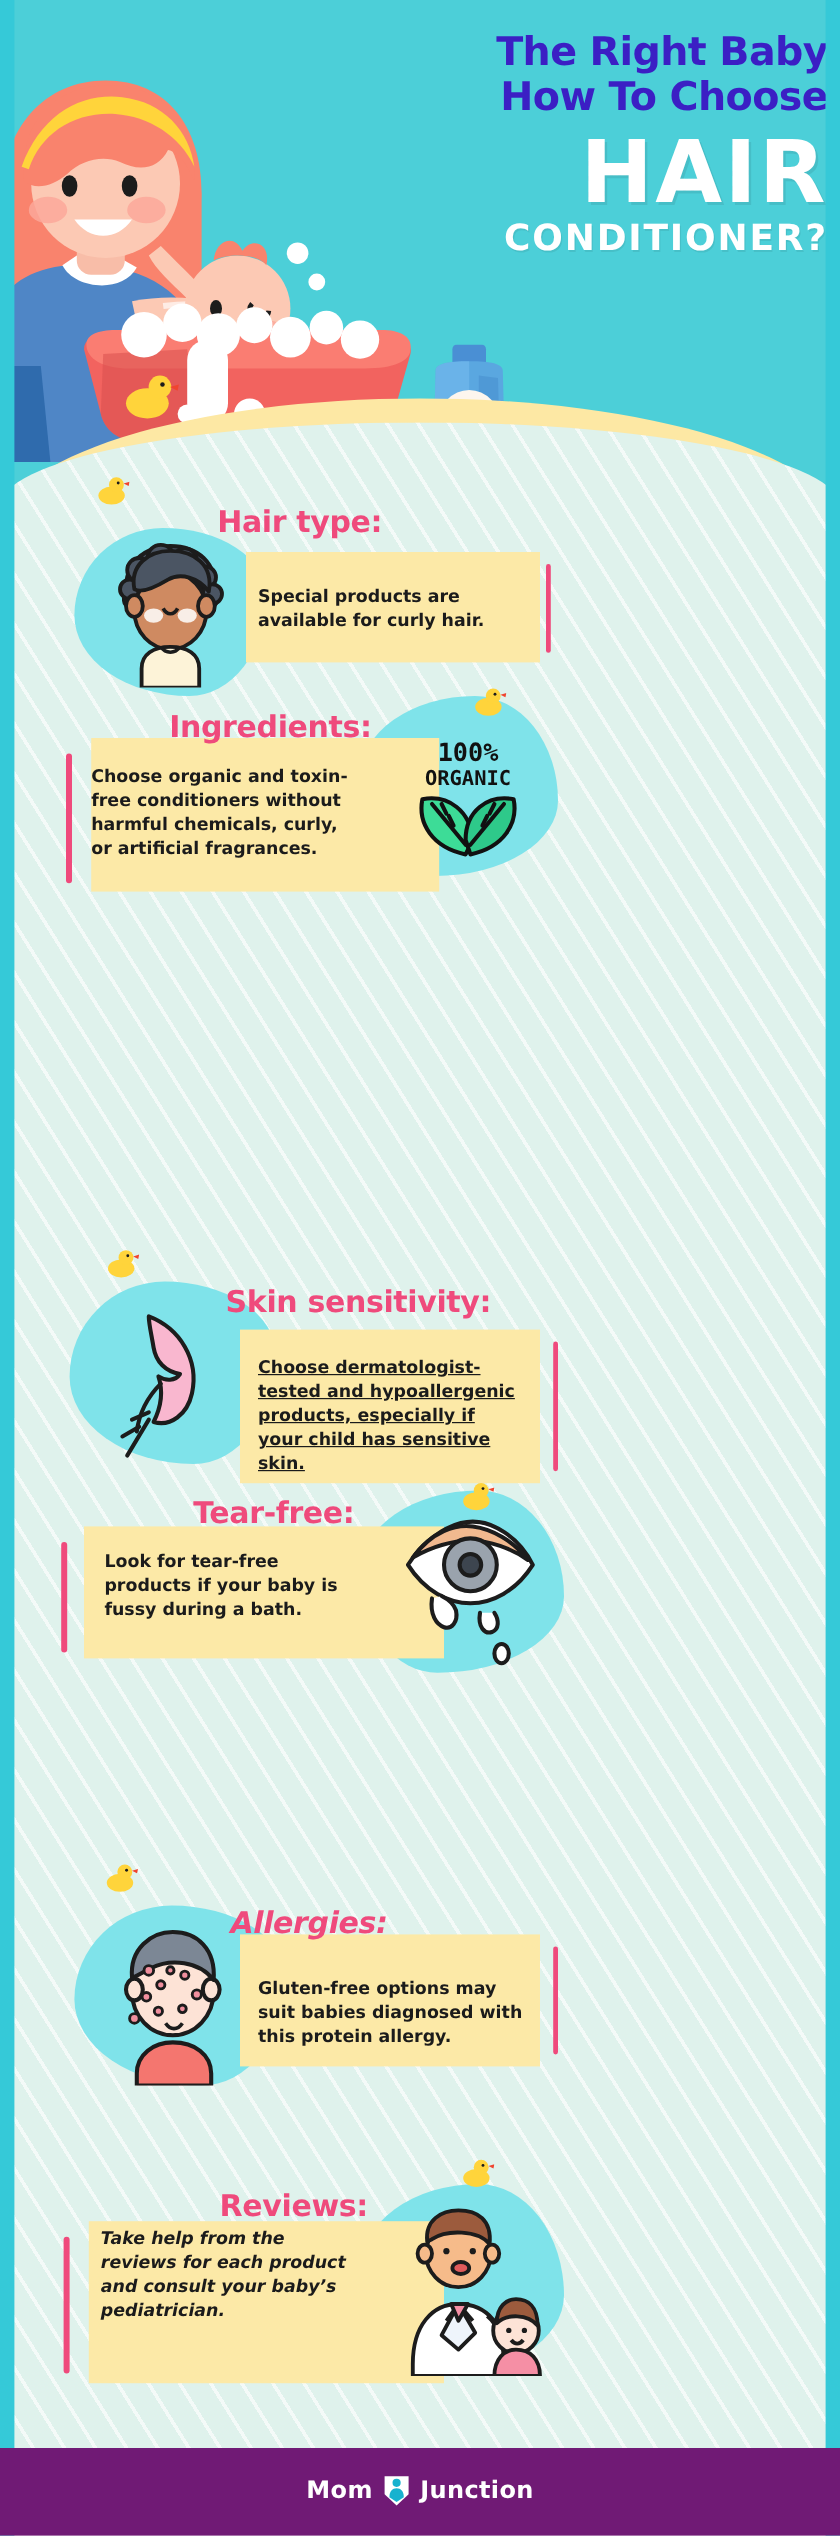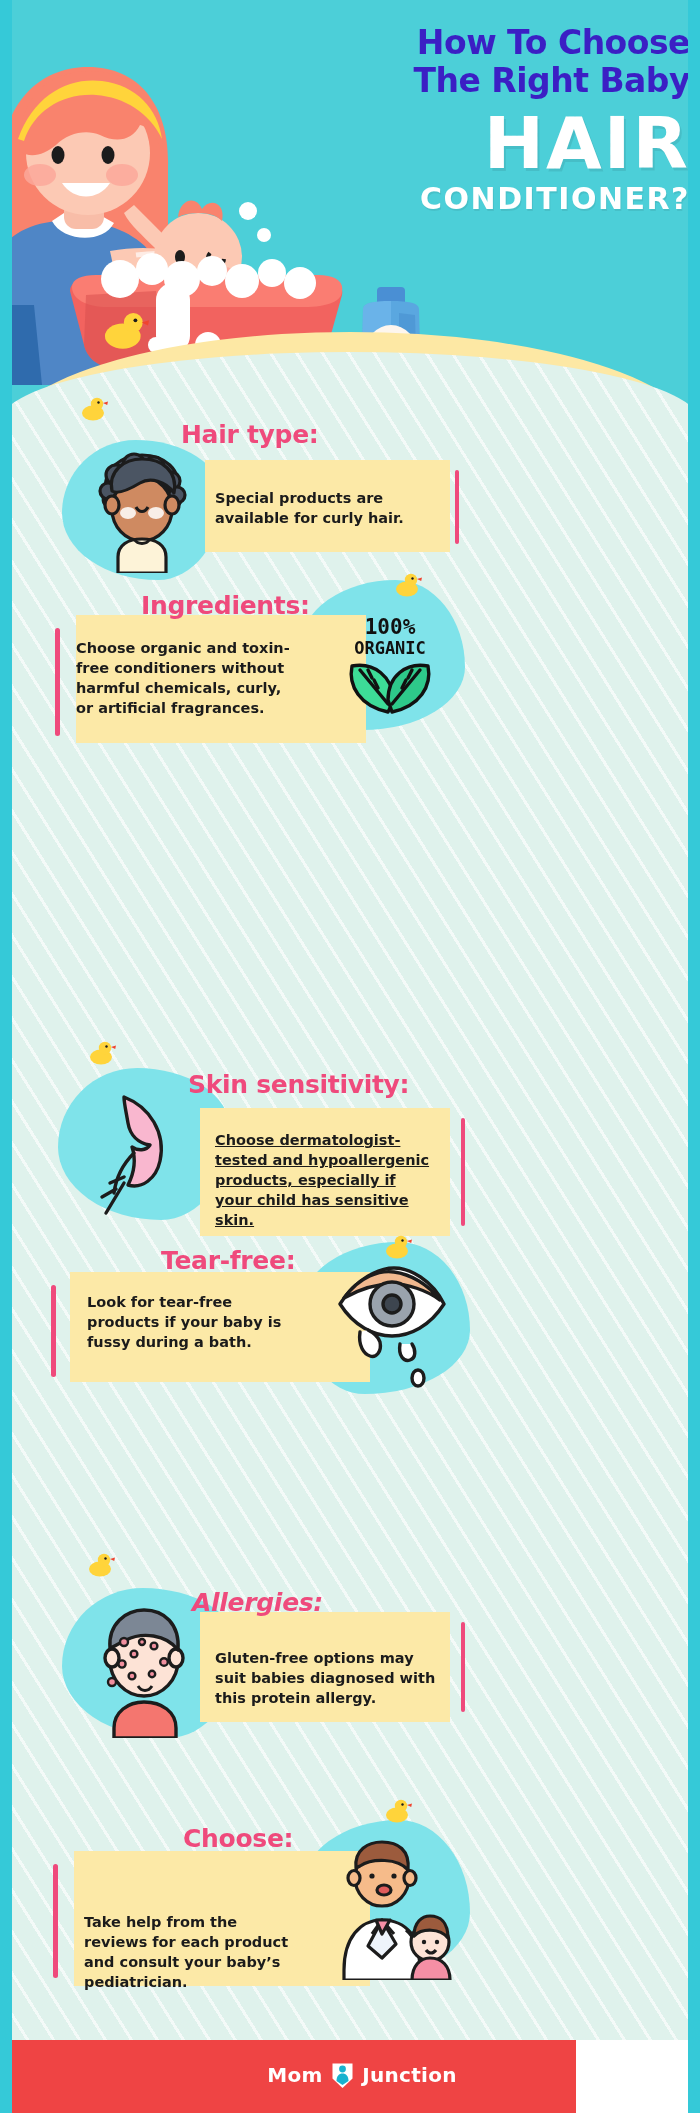--- a/index.html
+++ b/index.html
@@ -100,22 +100,22 @@
     position:absolute;
     font-family:"DejaVu Sans", sans-serif;
     font-weight:bold; font-size:14.5px; line-height:20px; color:#1b1b1b;
   }
 
   
   .duck { position:absolute; width:30px; height:30px; }
 
   
   #footer {
-    position:absolute; left:12px; top:2040px; width:564px; height:73px;
-    background:#ef4444;
+    position:absolute; left:0; top:2040px; width:700px; height:73px;
+    background:#701a75;
   }
   #logo {
     position:absolute; left:0; top:22px; width:700px; text-align:center;
     font-family:"DejaVu Sans", sans-serif; font-weight:bold;
     font-size:20px; color:#ffffff; letter-spacing:0.3px;
   }
   #logo .badge {
     display:inline-block; width:23px; height:27px; vertical-align:-7px;
     margin:0 1px; position:relative;
   }
@@ -211,22 +211,22 @@
         <path d="M8 22 C8 16 18 14 36 14 L36 189 C12 189 4 185 4 176 Z" fill="#78bdf0" opacity=".55"></path>
         <path d="M60 28 L64 176 C64 182 56 185 44 186 L44 26 Z" fill="#3d82c4" opacity=".35"></path>
         <ellipse cx="36" cy="66" rx="26" ry="28" fill="#fdf6ee"></ellipse>
         <text x="36" y="58" text-anchor="middle" font-family="DejaVu Sans, sans-serif" font-size="11" font-weight="bold" fill="#e0395f">BABY</text>
         <text x="36" y="70" text-anchor="middle" font-family="DejaVu Sans, sans-serif" font-size="11" font-weight="bold" fill="#e0395f">HAIR</text>
         <text x="36" y="82" text-anchor="middle" font-family="DejaVu Sans, sans-serif" font-size="8" font-weight="bold" fill="#e0395f">Conditioner</text>
       </svg>
     </div>
 
     <div id="title-wrap">
+      <div class="t-line">The Right Baby</div>
       <div class="t-line">How To Choose</div>
-      <div class="t-line">The Right Baby</div>
       <div id="hair-word">HAIR</div>
       <div id="cond-word">CONDITIONER?</div>
     </div>
   </div>
 
   <div id="yellowband"></div>
   <div id="bodybg"></div>
   <div id="bodybg2"></div>
 
   <div class="rail left"></div>
@@ -407,22 +407,22 @@
     <div class="duck" style="left:382px; top:1794px;">
       <svg viewBox="0 0 30 30" width="30" height="30" aria-hidden="true">
         <ellipse cx="15" cy="21" rx="11" ry="7.5" fill="#ffd43b"></ellipse>
         <circle cx="19" cy="12" r="6.2" fill="#ffd43b"></circle>
         <circle cx="20.5" cy="10.5" r="1.2" fill="#1c1c1c"></circle>
         <path d="M25 11 l5 -1.5 -0.8 3.6 z" fill="#f0442f"></path>
       </svg>
     </div>
     <div class="cardbox" style="left:74px; top:1851px; width:296px; height:135px;"></div>
     <div class="leftbar" style="left:53px; top:1864px; height:114px;"></div>
-    <div class="heading" style="left:183px; top:1824px;">Choose:</div>
-    <div class="btext" style="left:84px; top:1912px; width:205px;">Take help from the reviews for each product and consult your baby’s pediatrician.</div>
+    <div class="heading" style="left:183px; top:1824px;">Reviews:</div>
+    <div class="btext" style="left:84px; top:1856px; width:205px;font-style:italic;">Take help from the reviews for each product and consult your baby’s pediatrician.</div>
 
     <div class="sh" style="left:320px; top:1838px; width:140px; height:142px;">
       <svg viewBox="0 0 140 142" width="140" height="142" aria-hidden="true">
         <g stroke="#1c1c1c" stroke-width="3.2" fill="none" stroke-linejoin="round">
 
           <ellipse cx="62" cy="40" rx="27" ry="28" fill="#f6bb8a"></ellipse>
           <path d="M36 30 C34 12 48 4 62 4 C78 4 90 12 88 32 C78 20 52 20 40 28 Z" fill="#9c5b3d"></path>
           <ellipse cx="34" cy="40" rx="6" ry="7.5" fill="#f6bb8a"></ellipse>
           <ellipse cx="90" cy="40" rx="6" ry="7.5" fill="#f6bb8a"></ellipse>
           <circle cx="52" cy="38" r="2.6" fill="#1c1c1c" stroke="none"></circle>

